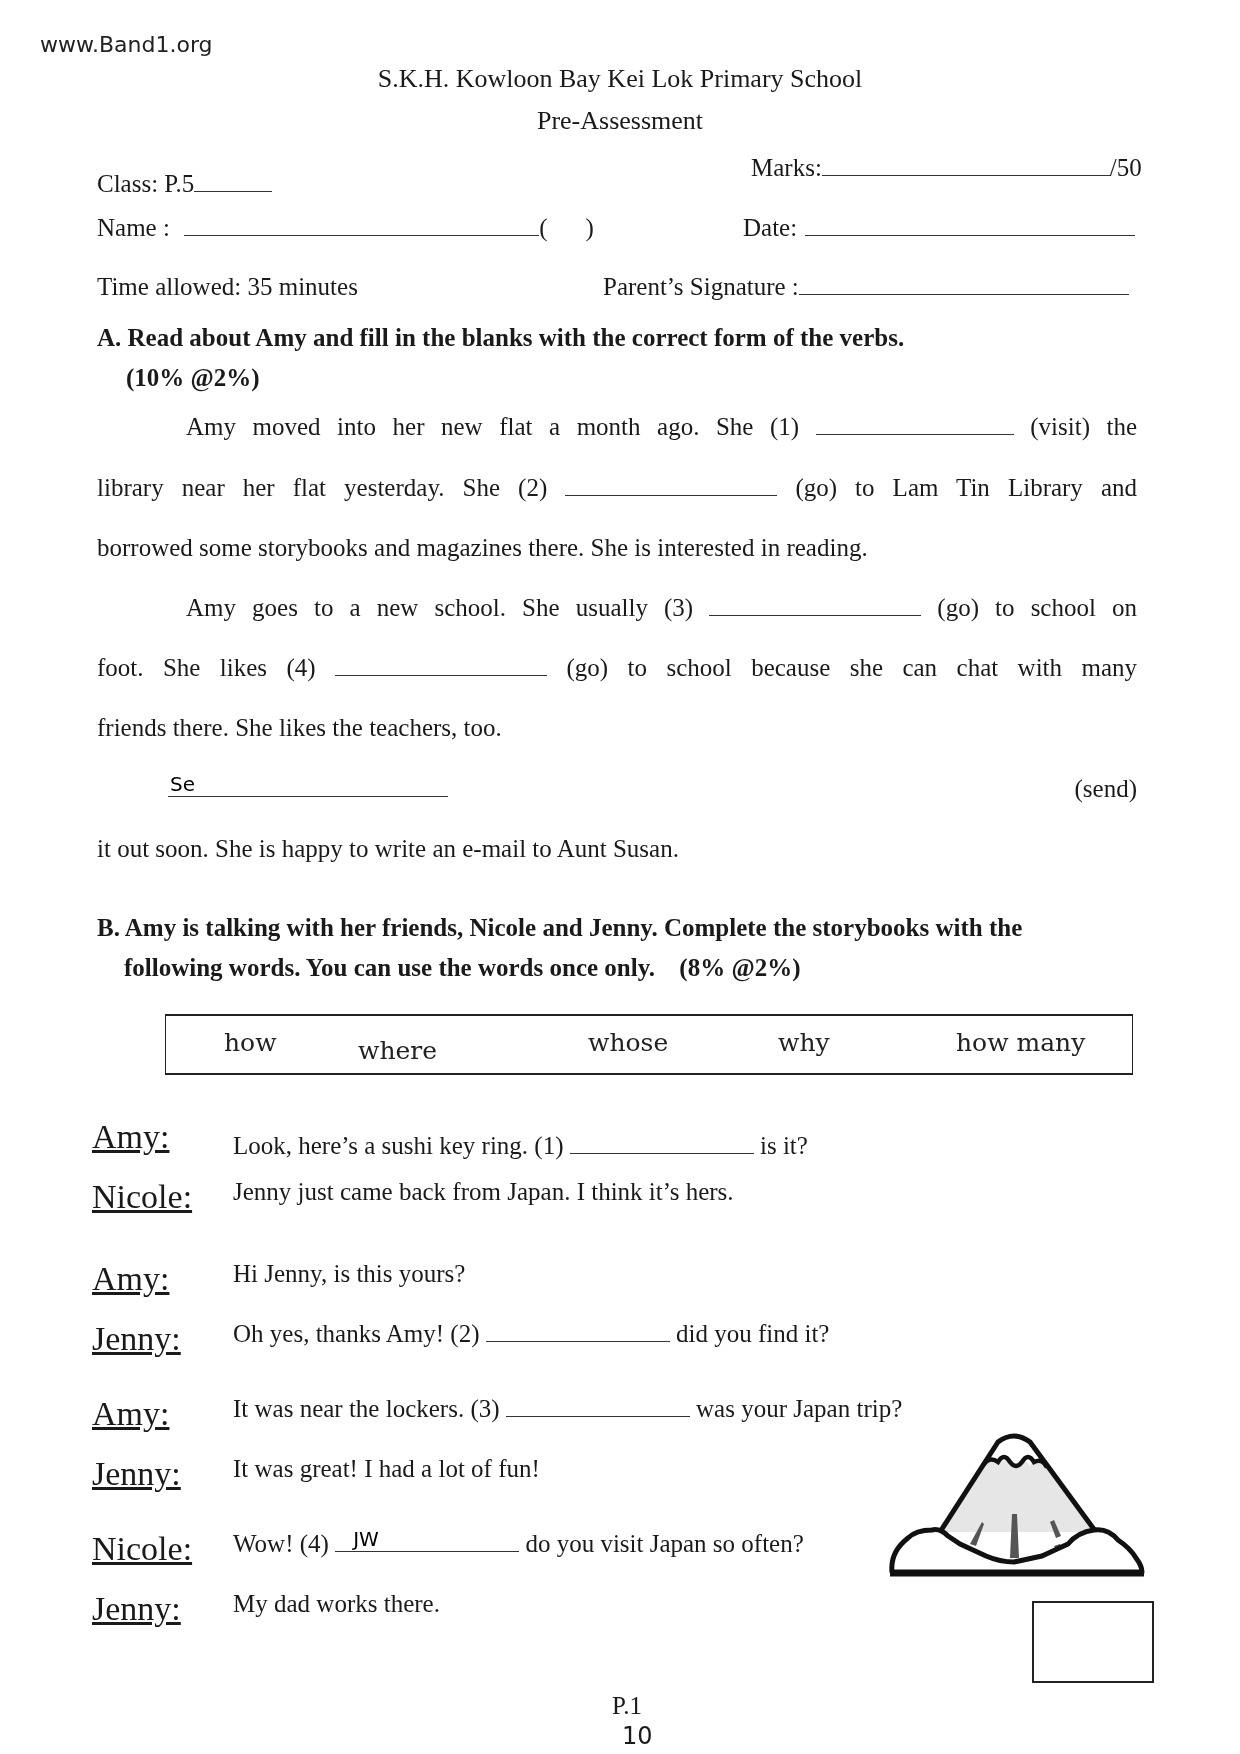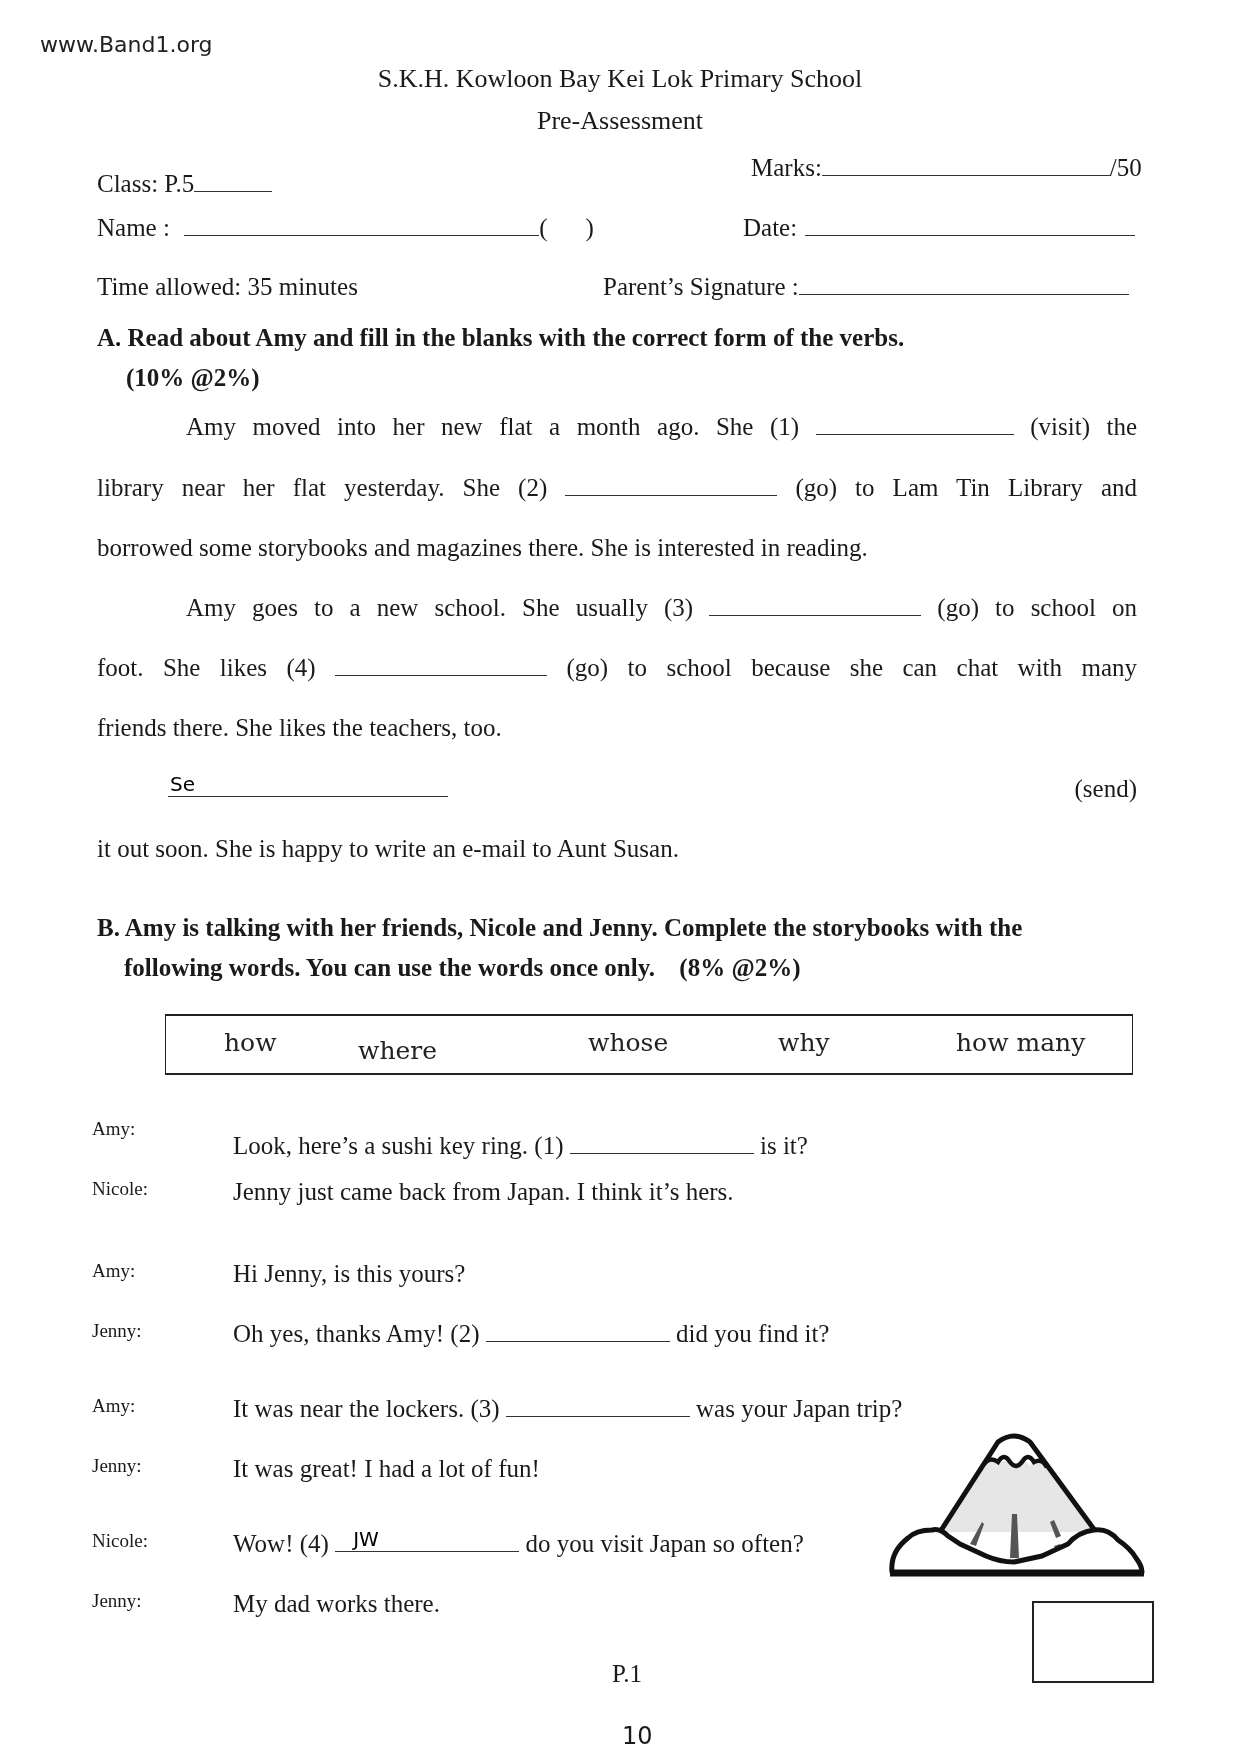--- a/index.html
+++ b/index.html
@@ -10,24 +10,24 @@
   .title { left:0; width:1240px; text-align:center; font-size:26px; }
   .field { font-size:25px; }
   .line { display:inline-block; border-bottom:1.6px solid #333; vertical-align:baseline; height:1px; }
   .heading { font-weight:bold; font-size:25px; }
   .body-line { font-size:25px; left:97px; width:1040px; }
   .justify { text-align:justify; text-align-last:justify; }
   .blank { display:inline-block; border-bottom:1.6px solid #333; height:20px; vertical-align:baseline; position:relative; }
   .hand { position:absolute; left:2px; bottom:0px; font-family:"DejaVu Sans", sans-serif; font-size:20px; color:#000000; }
   .wordbox { left:165px; top:1014px; width:966px; height:57px; border:2px solid #222; border-width:2px 1.5px 2.5px 1.5px; }
   .word { position:absolute; top:12px; font-size:25px; font-family:"DejaVu Serif", serif; color:#222; }
-  .speaker { left:92px; font-size:19px; }
+  .speaker { left:92px; font-size:34px;text-decoration:underline; }
   .utter { left:233px; font-size:25px; }
   .score-box { left:1032px; top:1601px; width:118px; height:78px; border:2px solid #222; }
-  .page-label { font-size:25px; }
+  .page-label { font-size:25px;margin-top:32px; }
   .page-num { font-family:"DejaVu Sans", sans-serif; font-size:24px; }
 </style>
 </head>
 <body>
 
 <div class="abs watermark">www.Band1.org</div>
 
 <div class="abs title" style="top:64px;">S.K.H. Kowloon Bay Kei Lok Primary School</div>
 <div class="abs title" style="top:106px;">Pre-Assessment</div>
 

